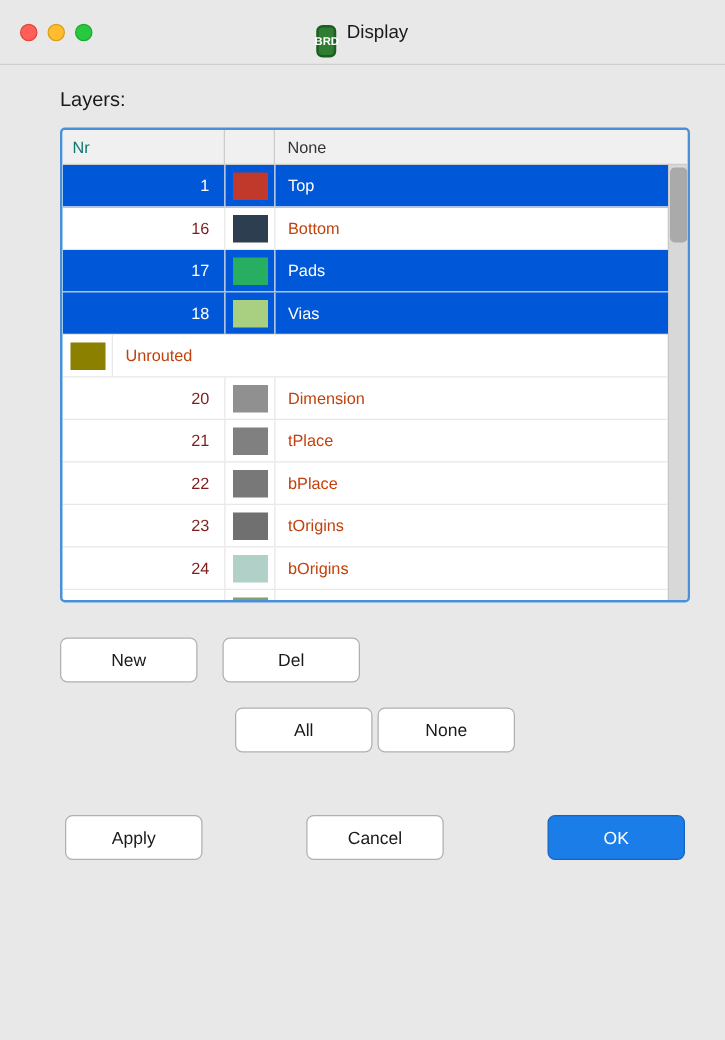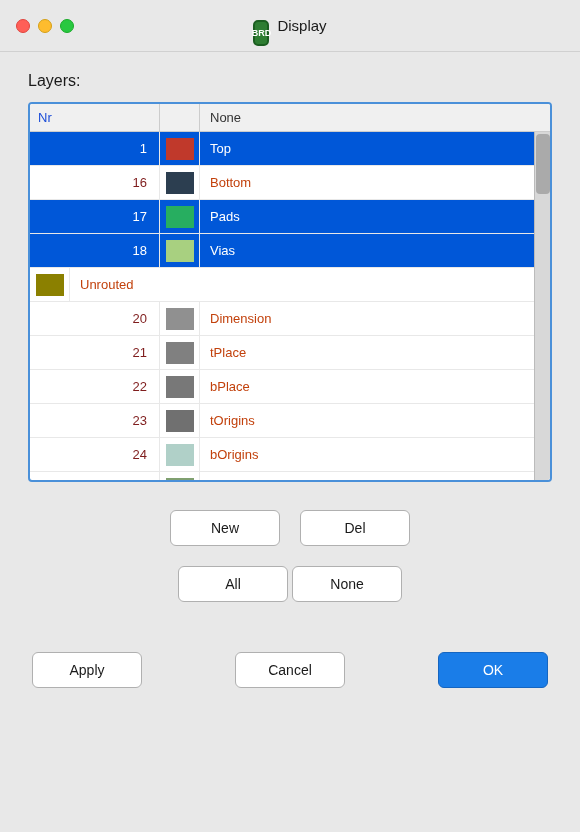--- a/index.html
+++ b/index.html
@@ -71,20 +71,21 @@
 
     .title-text {
       font-size: 15px;
       font-weight: 400;
       color: #1a1a1a;
     }
 
     
     .main-content {
       padding: 20px 28px;
+      margin-left: 20px;
     }
 
     .layers-label {
       font-size: 16px;
       font-weight: 400;
       color: #1a1a1a;
       margin-bottom: 12px;
     }
 
     
@@ -103,21 +104,21 @@
       background: #f0f0f0;
       border-bottom: 1px solid #ccc;
       height: 28px;
     }
 
     .col-nr-header {
       width: 130px;
       min-width: 130px;
       padding-left: 8px;
       font-size: 13px;
-      color: #1d4ed8;
+      color: #0f766e;
       border-right: 1px solid #ccc;
       height: 100%;
       display: flex;
       align-items: center;
     }
 
     .col-color-header {
       width: 40px;
       min-width: 40px;
       border-right: 1px solid #ccc;
@@ -220,21 +221,20 @@
     .row-name {
       flex: 1;
       padding-left: 10px;
       font-size: 13px;
       color: #c2410c;
     }
 
     
     .buttons-row1 {
       display: flex;
-      justify-content: center;
       gap: 20px;
       margin-top: 28px;
     }
 
     
     .buttons-row2 {
       display: flex;
       justify-content: center;
       gap: 4px;
       margin-top: 20px;

